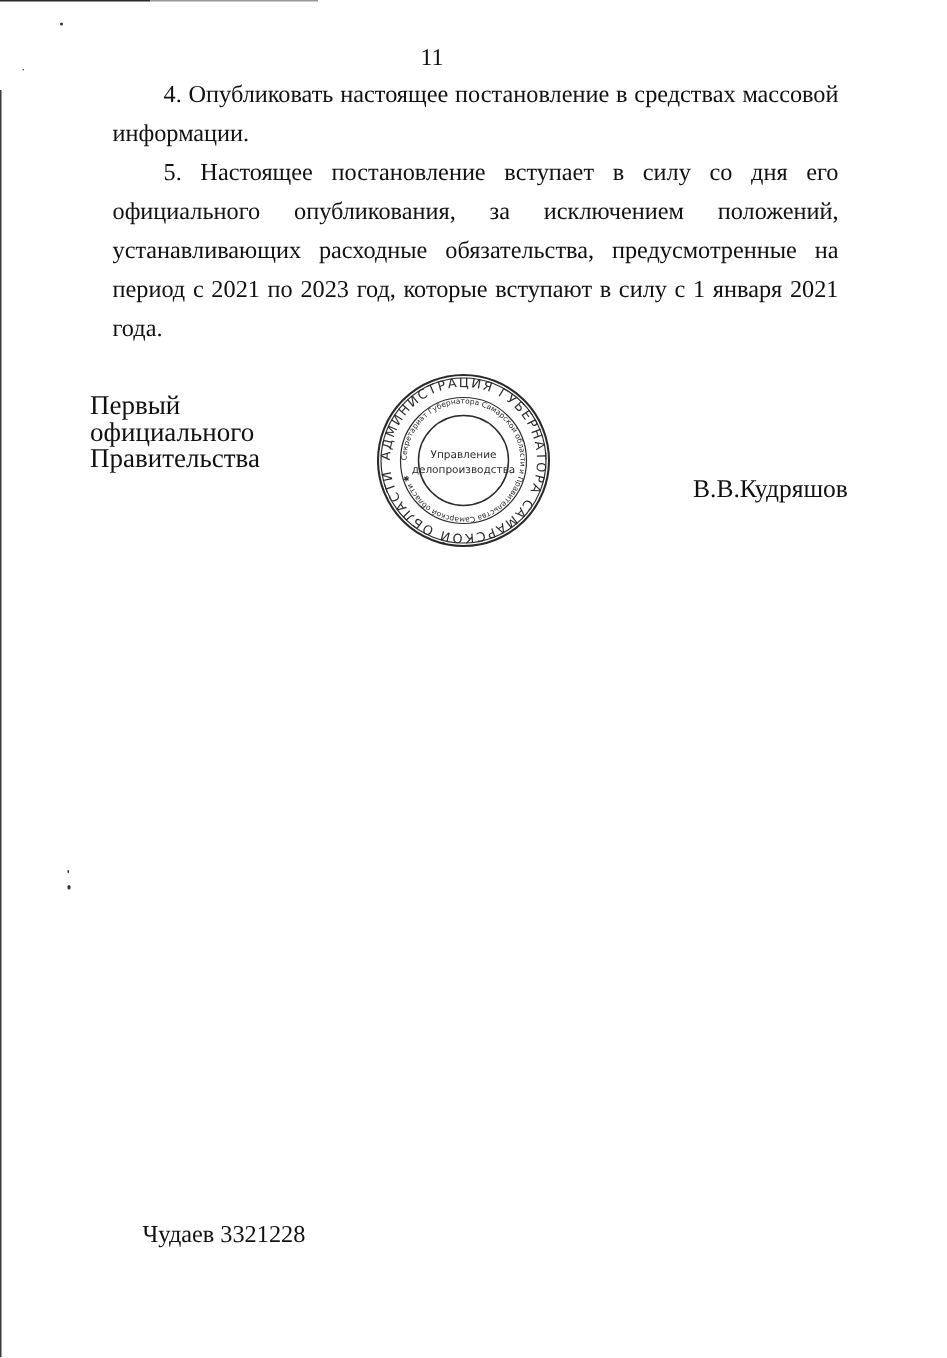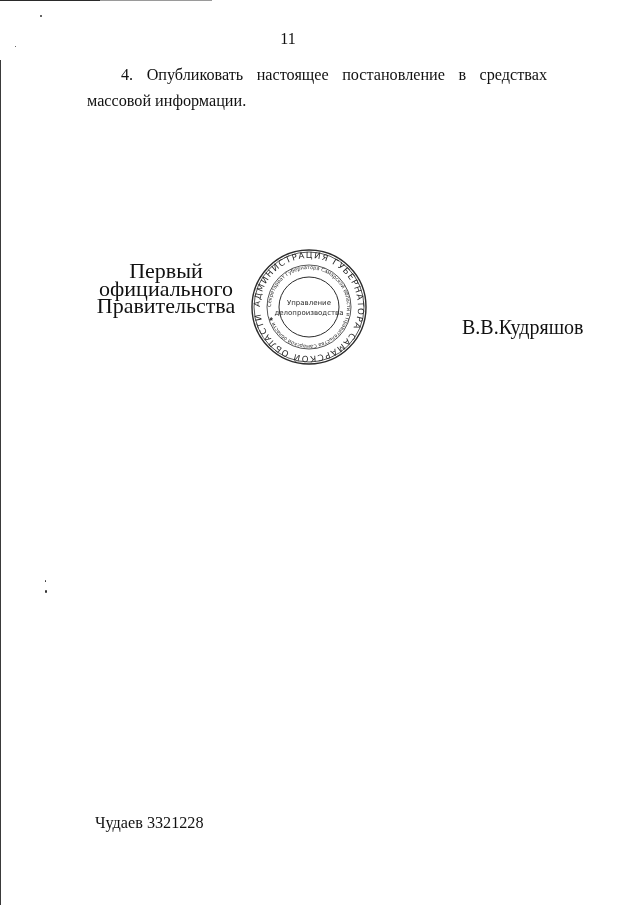--- a/index.html
+++ b/index.html
@@ -52,42 +52,42 @@
   }
   .body-text {
     position: absolute;
     left: 75px;
     top: 50px;
     width: 484px;
     font-size: 16.2px;
     line-height: 26px;
   }
   .para {
-    margin: 12px;
+    margin: 0;
     text-align: justify;
     text-align-last: left;
     text-indent: 34px;
   }
   .para + .para {
     margin-top: 0;
   }
   .sig-title {
     position: absolute;
     top: 262px;
     left: 60px;
     width: 212px;
-    text-align: center;
-    font-size: 22px;
+    text-align: left;
+    font-size: 18px;
     line-height: 17.5px;
   }
   .sig-name {
     position: absolute;
     top: 316px;
     left: 462px;
-    font-size: 20px;
+    font-size: 17px;
   }
   .stamp {
     position: absolute;
     left: 250px;
     top: 248px;
     width: 118px;
     height: 118px;
   }
   .executor {
     position: absolute;
@@ -105,20 +105,21 @@
 <div class="scan-left-line"></div>
 <div class="speck" style="left:40px;top:15px;"></div>
 <div class="speck" style="left:15px;top:46px;width:1px;height:1px;"></div>
 <div class="speck" style="left:45px;top:580px;width:1px;height:2px;"></div>
 <div class="speck" style="left:45px;top:590px;width:2px;height:3px;"></div>
 
 <div class="page-number">11</div>
 
 <div class="body-text">
   <p class="para">4. Опубликовать настоящее постановление в средствах массовой информации.</p>
+  <p class="para">5. Настоящее постановление вступает в силу со дня его официального опубликования, за исключением положений, устанавливающих расходные обязательства, предусмотренные на период с 2021 по 2023 год, которые вступают в силу с 1 января 2021 года.</p>
 </div>
 
 <div class="sig-title">
   <div>Первый</div>
   <div>официального Правительства</div>
 </div>
 
 <div class="stamp">
   <svg width="118" height="118" viewBox="0 0 118 118">
     <defs>

